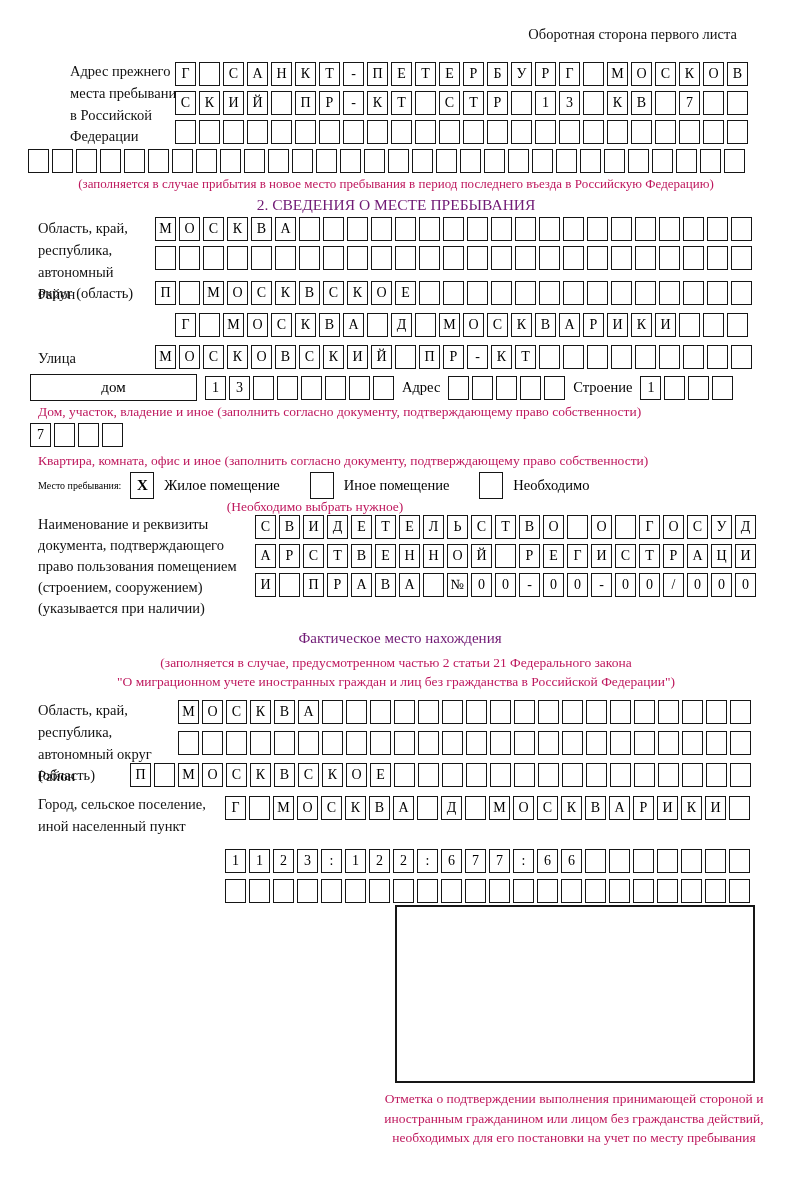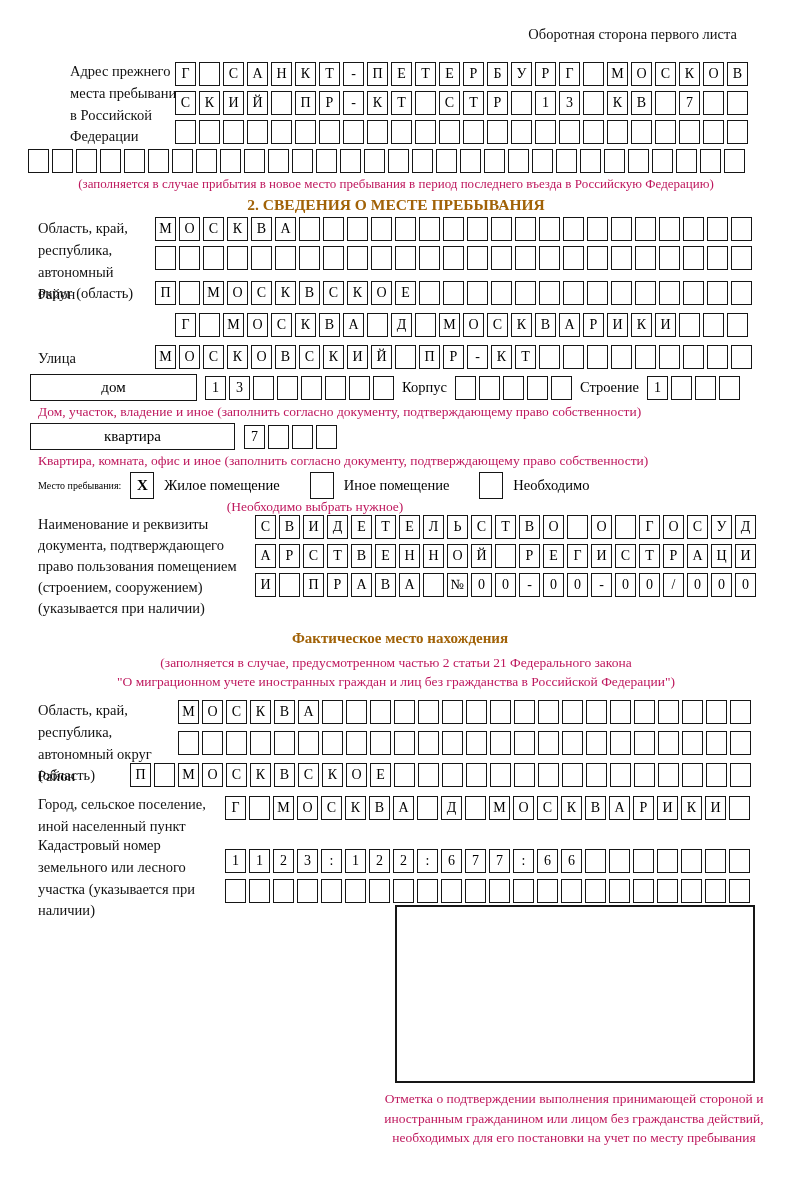--- a/index.html
+++ b/index.html
@@ -28,21 +28,21 @@
     font-size:15px;background:#fff;
   }
   .checkbox{
     box-sizing:border-box;flex:none;
     width:24px;height:27px;border:1.8px solid #161616;
     display:flex;align-items:center;justify-content:center;
     font-size:15px;font-weight:bold;background:#fff;
   }
   .caption{position:absolute;font-size:13px;color:#be185d;}
   .center{left:0;right:0;text-align:center;}
-  .title{position:absolute;left:0;right:0;text-align:center;font-weight:bold;font-size:15.5px;color:#a16207;}
+  .title{position:absolute;left:0;right:0;text-align:center;font-weight:normal;font-size:15.5px;color:#701a75;}
   .opt-label{font-size:14.5px;margin:0 30px 0 10px;}
   .stay-label{font-size:10px;margin-right:9px;}
   .seclabel{font-size:14.5px;margin:0 8px;}
   .stampbox{
     position:absolute;box-sizing:border-box;
     border:2px solid #161616;background:#fff;
   }
 </style>
 </head>
 <body>
@@ -312,40 +312,39 @@
     <div style="display:flex; gap:3px;">
         <span class="cell">1</span>
         <span class="cell">3</span>
         <span class="cell"></span>
         <span class="cell"></span>
         <span class="cell"></span>
         <span class="cell"></span>
         <span class="cell"></span>
         <span class="cell"></span>
       </div>
-    <span class="seclabel">Корпус</span>
+    <span class="seclabel">Адрес</span>
     <div style="display:flex; gap:3px;">
         <span class="cell"></span>
         <span class="cell"></span>
         <span class="cell"></span>
         <span class="cell"></span>
         <span class="cell"></span>
       </div>
     <span class="seclabel">Строение</span>
     <div style="display:flex; gap:3px;">
         <span class="cell">1</span>
         <span class="cell"></span>
         <span class="cell"></span>
         <span class="cell"></span>
       </div>
   </div>
   <div class="caption" style="left:38px; top:404px; font-size:13.5px;">Дом, участок, владение и иное (заполнить согласно документу, подтверждающему право собственности)</div>
 
   <div class="flexrow" style="left:30px; top:423px;">
-    <div class="widebox" style="width:205px; margin-right:9px;">квартира</div>
     <div style="display:flex; gap:3px;">
         <span class="cell">7</span>
         <span class="cell"></span>
         <span class="cell"></span>
         <span class="cell"></span>
       </div>
   </div>
   <div class="caption" style="left:38px; top:453px; font-size:13.5px;">Квартира, комната, офис и иное (заполнить согласно документу, подтверждающему право собственности)</div>
 
   <div class="flexrow" style="left:38px; top:472px;">
@@ -537,21 +536,20 @@
       <span class="cell">К</span>
       <span class="cell">В</span>
       <span class="cell">А</span>
       <span class="cell">Р</span>
       <span class="cell">И</span>
       <span class="cell">К</span>
       <span class="cell">И</span>
       <span class="cell"></span>
     </div>
 
-  <div class="label" style="left:38px; top:835px; width:190px;">Кадастровый номер земельного или лесного участка (указывается при наличии)</div>
   <div class="boxrow" style="left:225px; top:849px;">
       <span class="cell">1</span>
       <span class="cell">1</span>
       <span class="cell">2</span>
       <span class="cell">3</span>
       <span class="cell">:</span>
       <span class="cell">1</span>
       <span class="cell">2</span>
       <span class="cell">2</span>
       <span class="cell">:</span>

